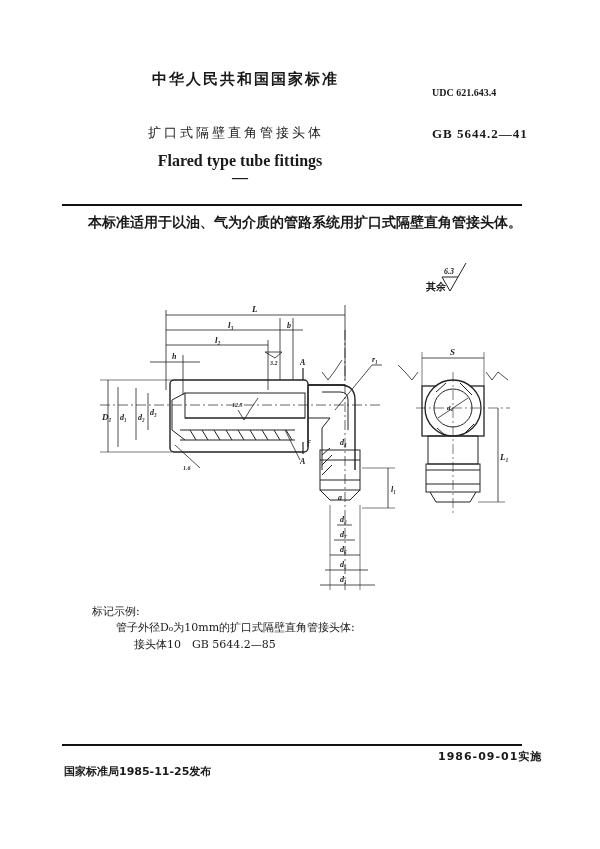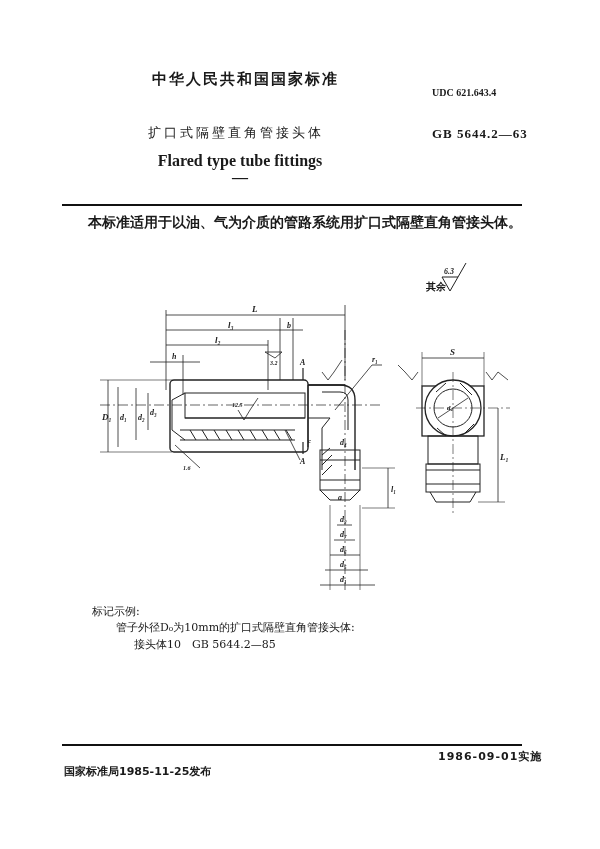--- a/index.html
+++ b/index.html
@@ -22,21 +22,21 @@
   .issued { left:64px; top:752px; font-family:"DejaVu Sans",sans-serif; font-weight:bold; font-size:11px;margin-top:12px; }
   .effective { left:438px; top:749px; font-family:"DejaVu Sans",sans-serif; font-weight:bold; font-size:11px; letter-spacing:1px; }
   svg text { font-family:"Liberation Serif",serif; font-style:italic; font-weight:bold; }
 </style>
 </head>
 <body>
 
 <div class="abs header-cn">中华人民共和国国家标准</div>
 <div class="abs udc">UDC 621.643.4</div>
 <div class="abs title-cn">扩口式隔壁直角管接头体</div>
-<div class="abs gb">GB 5644.2—63</div>
+<div class="abs gb">GB 5644.2—41</div>
 <div class="abs title-en">
   <div>Flared type tube fittings—</div>
 </div>
 <div class="abs rule-top"></div>
 
 <div class="abs scope">本标准适用于以油、气为介质的管路系统用扩口式隔壁直角管接头体。</div>
 
 <div class="abs rough-note">其余</div>
 
 <svg class="abs drawing" width="600" height="600" viewBox="0 0 600 600" stroke="#222" fill="none" stroke-width="1">

